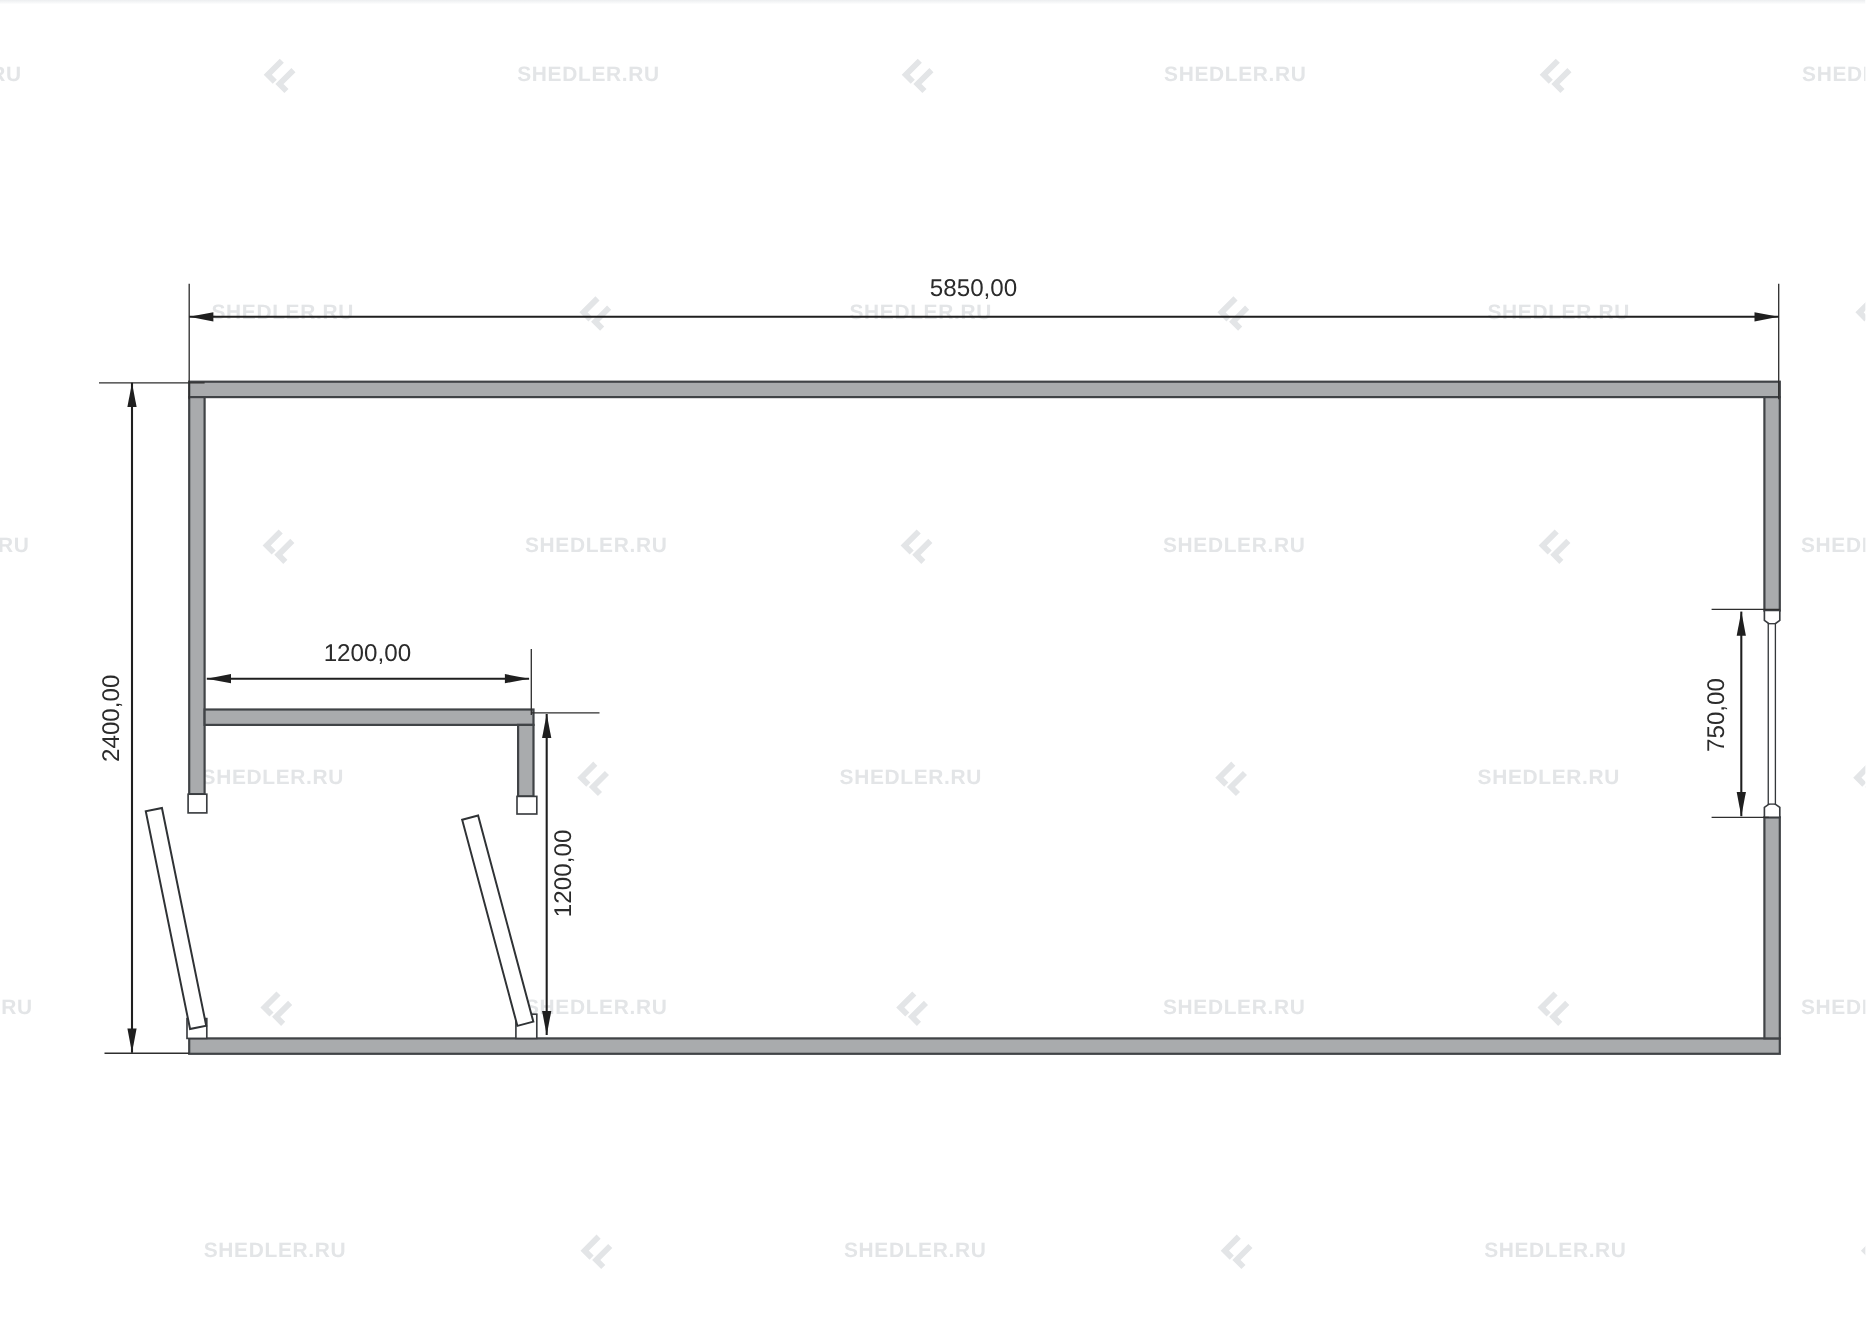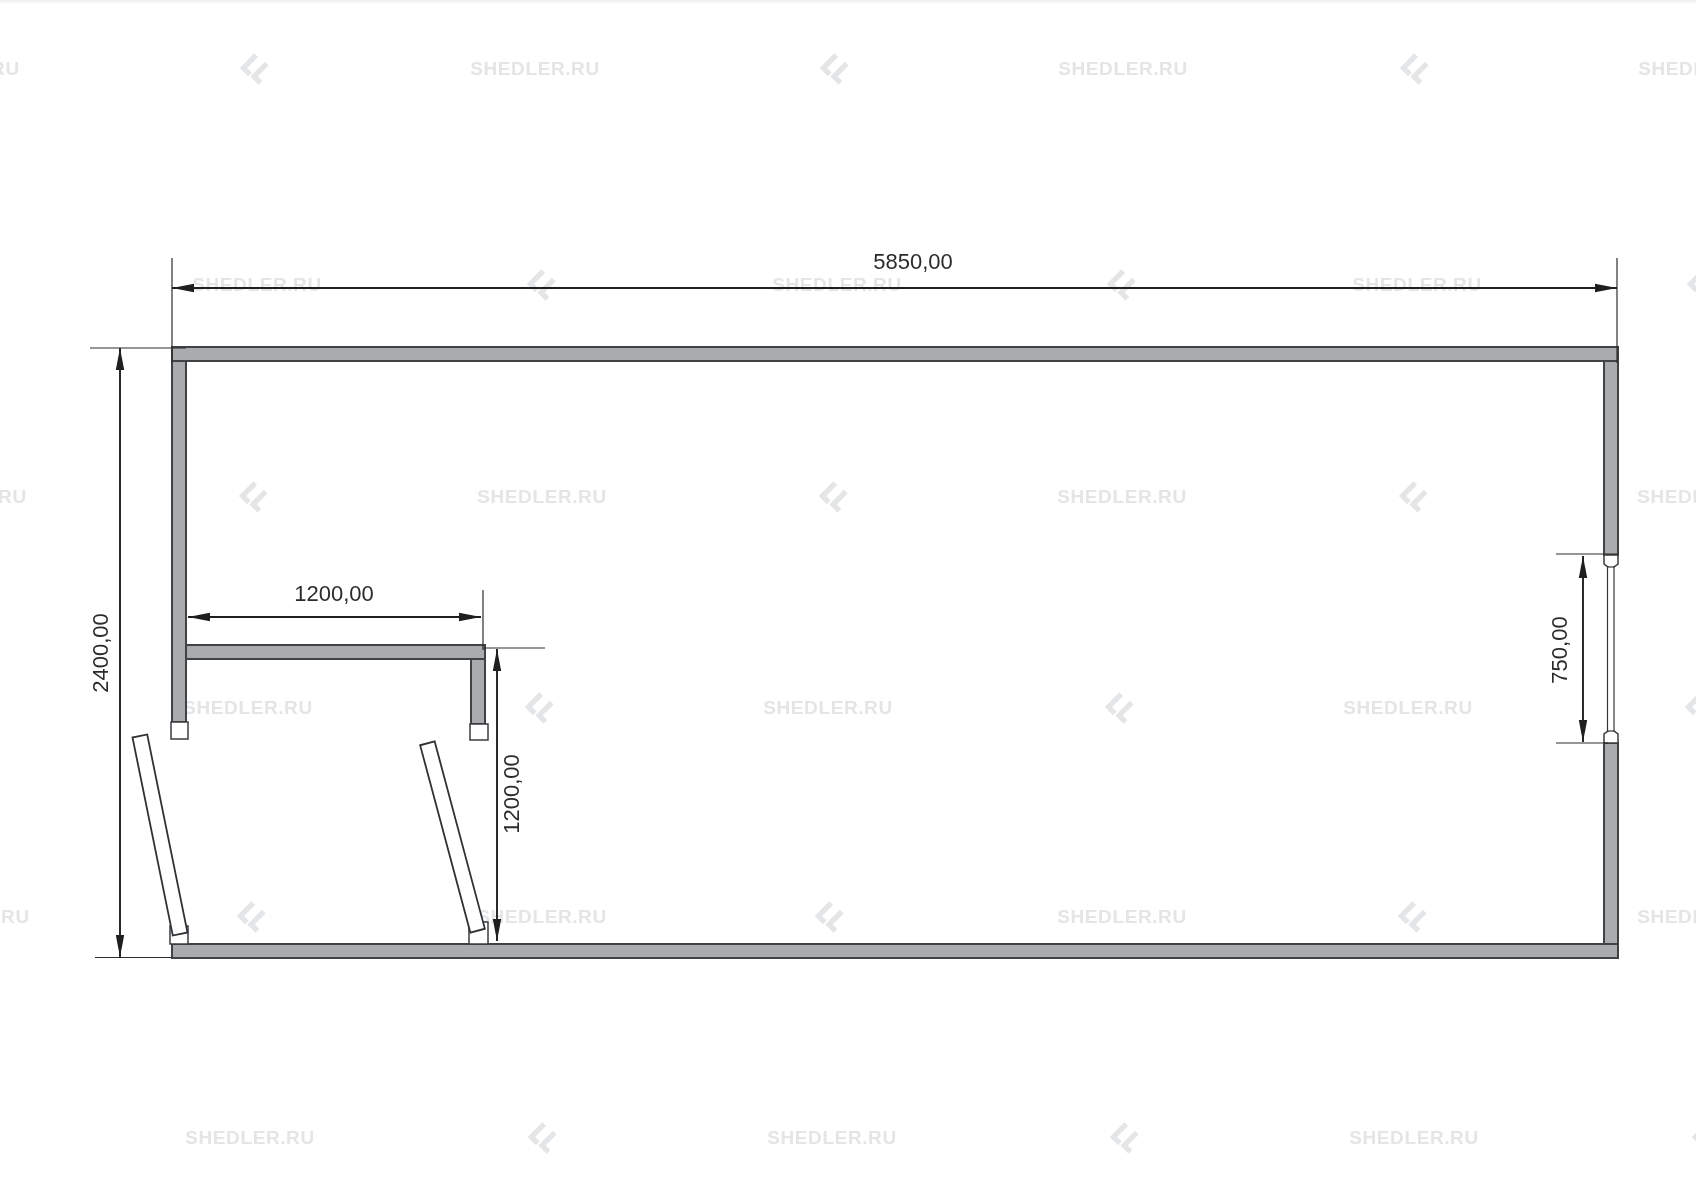--- a/index.html
+++ b/index.html
@@ -227,21 +227,21 @@
     <polygon class="arrow" points="120,348 115.8,370 124.2,370"></polygon>
     <polygon class="arrow" points="120,957 115.8,935 124.2,935"></polygon>
     <polygon class="arrow" points="188,617 210,612.8 210,621.2"></polygon>
     <polygon class="arrow" points="481,617 459,612.8 459,621.2"></polygon>
     <polygon class="arrow" points="497,649 492.8,671 501.2,671"></polygon>
     <polygon class="arrow" points="497,941 492.8,919 501.2,919"></polygon>
     <polygon class="arrow" points="1583,556 1578.8,578 1587.2,578"></polygon>
     <polygon class="arrow" points="1583,742 1578.8,720 1587.2,720"></polygon>
   </svg>
 
-  <div class="dim-label" style="left:813px;top:248px;">5850,00</div>
+  <div class="dim-label" style="left:785px;top:248px;">5850,00</div>
 
   <div class="dim-label rot" style="left:1px;top:639px;">2400,00</div>
 
   <div class="dim-label" style="left:234px;top:580px;">1200,00</div>
 
   <div class="dim-label rot" style="left:412px;top:780px;">1200,00</div>
 
   <div class="dim-label rot" style="left:1460px;top:636px;">750,00</div>
 </div>
 

